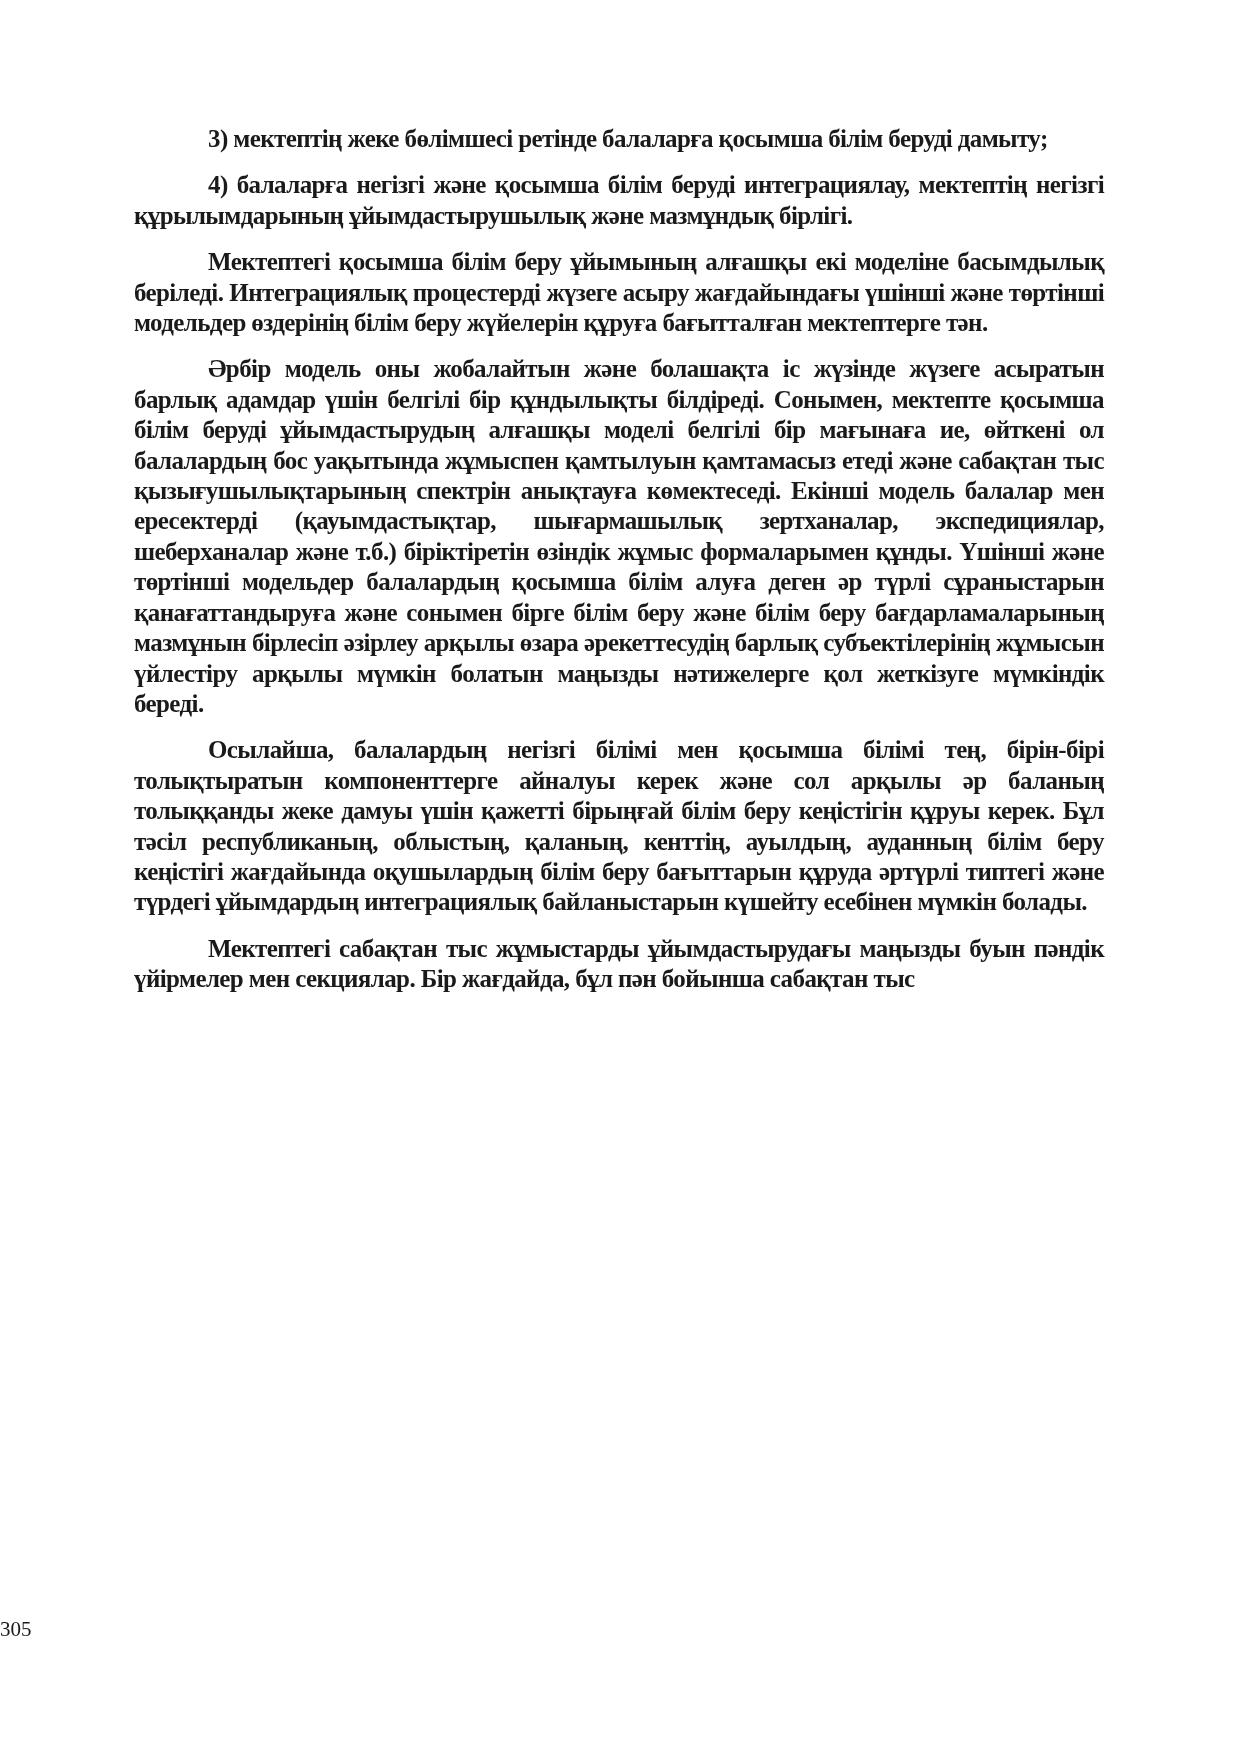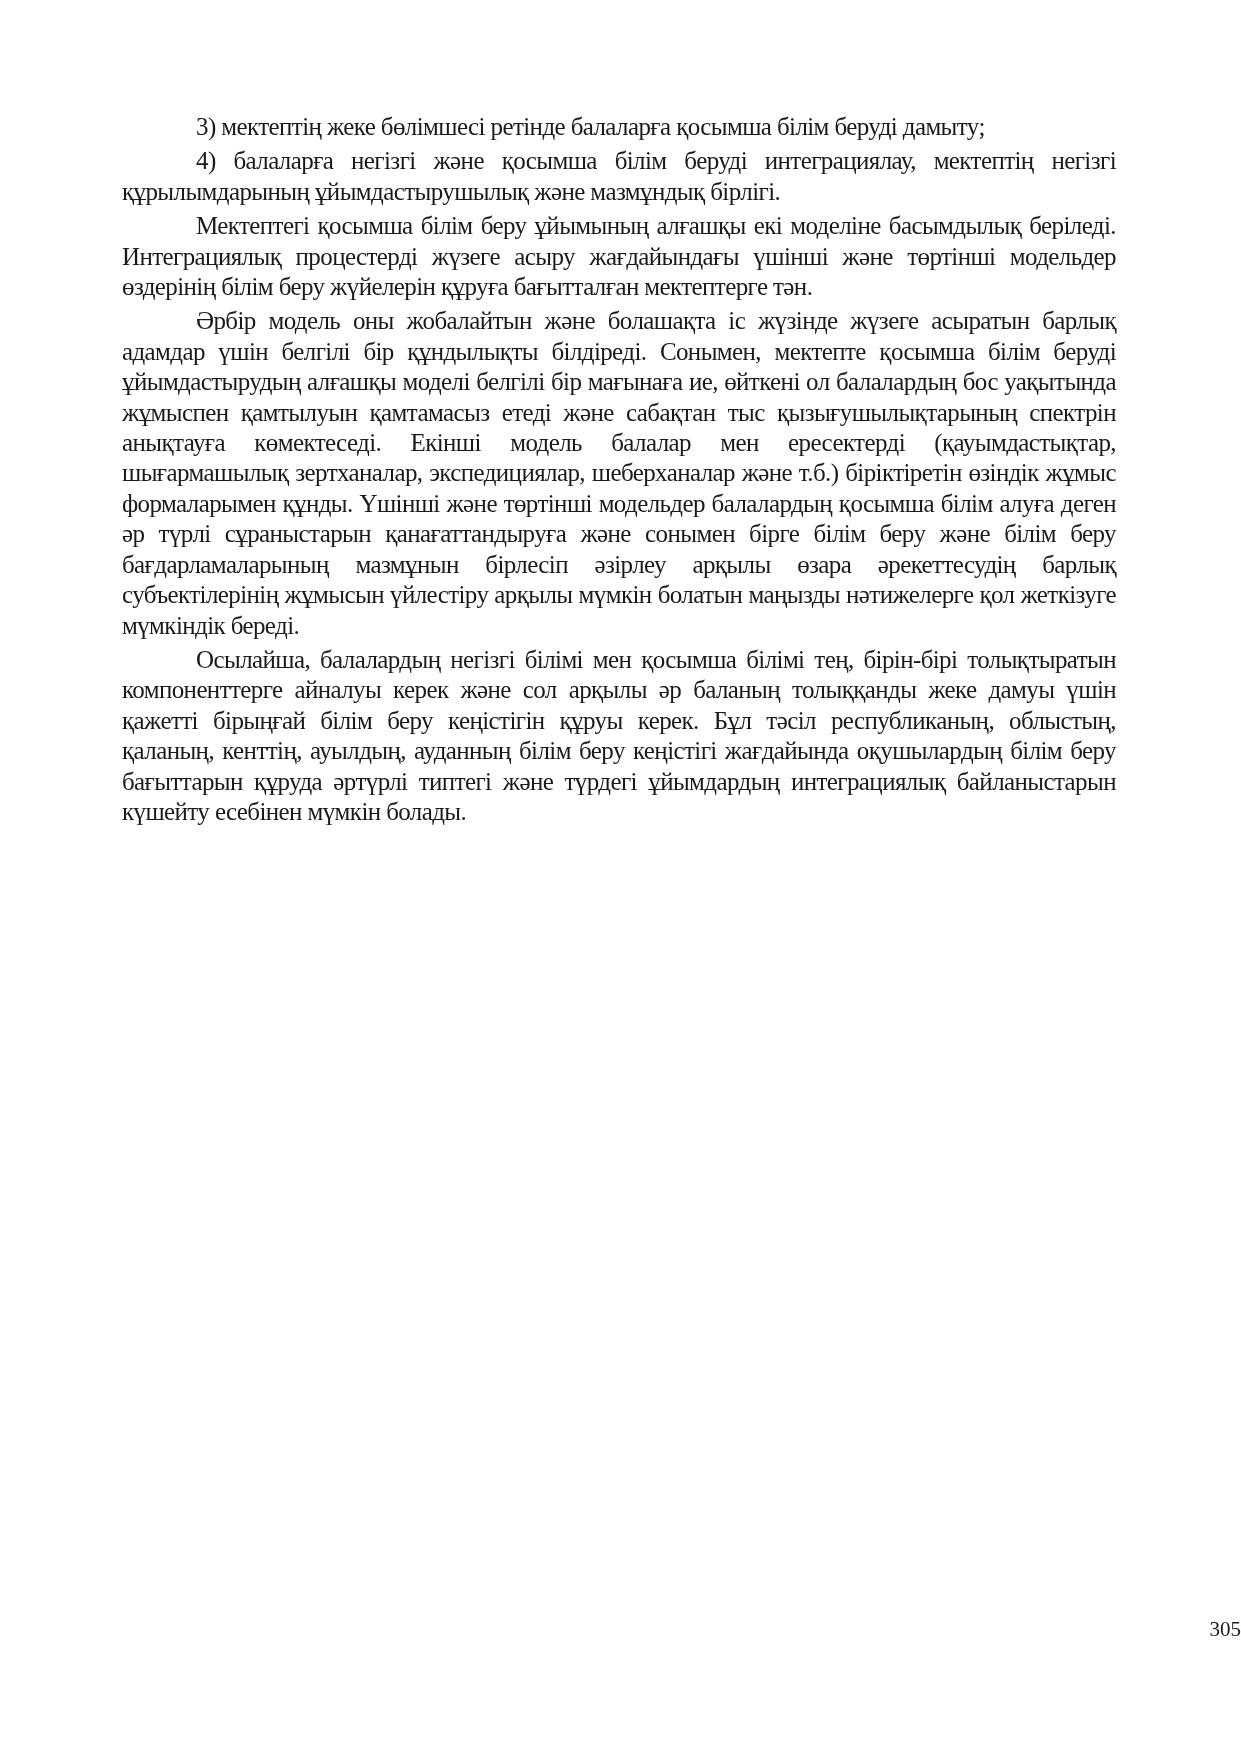--- a/index.html
+++ b/index.html
@@ -8,41 +8,43 @@
     position: absolute;
     left: 118px;
     top: 108px;
     width: 1002px;
     font-family: "Liberation Serif", serif;
     font-size: 25px;
     line-height: 30.4px;
     color: #1a1a1a;
   }
   .para {
-    margin: 4px;
+    margin: 16px;
     text-align: justify;
     text-indent: 74px;
     letter-spacing: -0.6px;
     word-spacing: 0px;
+    font-weight: bold;
   }
   .page-number {
     position: absolute;
     left: 0;
     width: 1241px;
     top: 1617px;
-    text-align: right;
+    text-align: left;
     font-family: "Liberation Serif", serif;
     font-size: 21px;
     color: #1a1a1a;
   }
 </style>
 </head>
 <body>
 
 <div class="page">
   <p class="para">3) мектептің жеке бөлімшесі ретінде балаларға қосымша білім беруді дамыту;</p>
   <p class="para">4) балаларға негізгі және қосымша білім беруді интеграциялау, мектептің негізгі құрылымдарының ұйымдастырушылық және мазмұндық бірлігі.</p>
   <p class="para">Мектептегі қосымша білім беру ұйымының алғашқы екі моделіне басымдылық беріледі. Интеграциялық процестерді жүзеге асыру жағдайындағы үшінші және төртінші модельдер өздерінің білім беру жүйелерін құруға бағытталған мектептерге тән.</p>
   <p class="para">Әрбір модель оны жобалайтын және болашақта іс жүзінде жүзеге асыратын барлық адамдар үшін белгілі бір құндылықты білдіреді. Сонымен, мектепте қосымша білім беруді ұйымдастырудың алғашқы моделі белгілі бір мағынаға ие, өйткені ол балалардың бос уақытында жұмыспен қамтылуын қамтамасыз етеді және сабақтан тыс қызығушылықтарының спектрін анықтауға көмектеседі. Екінші модель балалар мен ересектерді (қауымдастықтар, шығармашылық зертханалар, экспедициялар, шеберханалар және т.б.) біріктіретін өзіндік жұмыс формаларымен құнды. Үшінші және төртінші модельдер балалардың қосымша білім алуға деген әр түрлі сұраныстарын қанағаттандыруға және сонымен бірге білім беру және білім беру бағдарламаларының мазмұнын бірлесіп әзірлеу арқылы өзара әрекеттесудің барлық субъектілерінің жұмысын үйлестіру арқылы мүмкін болатын маңызды нәтижелерге қол жеткізуге мүмкіндік береді.</p>
   <p class="para">Осылайша, балалардың негізгі білімі мен қосымша білімі тең, бірін-бірі толықтыратын компоненттерге айналуы керек және сол арқылы әр баланың толыққанды жеке дамуы үшін қажетті бірыңғай білім беру кеңістігін құруы керек. Бұл тәсіл республиканың, облыстың, қаланың, кенттің, ауылдың, ауданның білім беру кеңістігі жағдайында оқушылардың білім беру бағыттарын құруда әртүрлі типтегі және түрдегі ұйымдардың интеграциялық байланыстарын күшейту есебінен мүмкін болады.</p>
+  <p class="para">Мектептегі сабақтан тыс жұмыстарды ұйымдастырудағы маңызды буын пәндік үйірмелер мен секциялар. Бір жағдайда, бұл пән бойынша сабақтан тыс</p>
 </div>
 
 <div class="page-number">305</div>
 
 </body></html>

